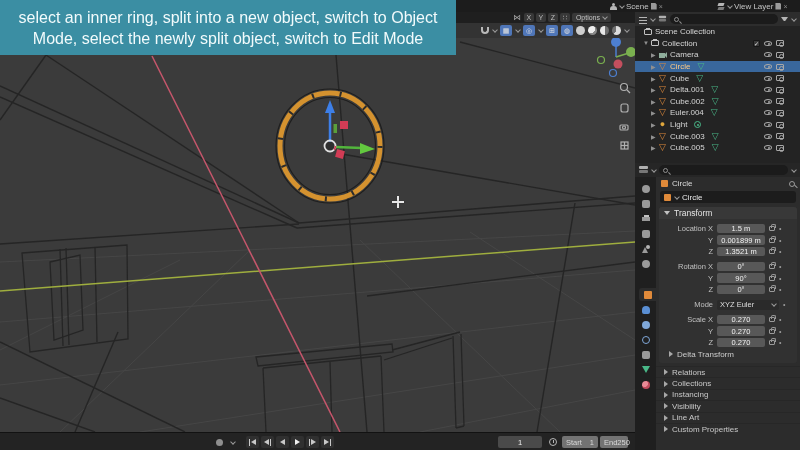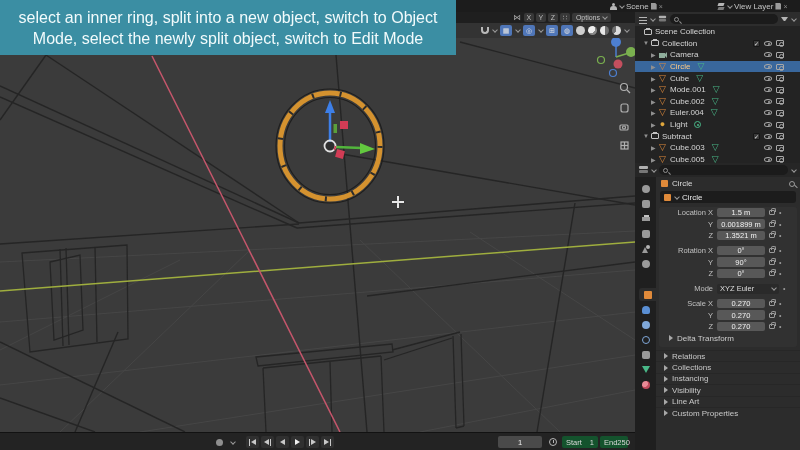--- a/index.html
+++ b/index.html
@@ -139,21 +139,21 @@
   
   #timeline { position:absolute; left:0; top:432px; width:635px; height:18px; background:#232323; border-top:1px solid #121212; z-index:4; }
   .tl-item { position:absolute; top:3px; height:12px; display:flex; align-items:center; justify-content:center; }
   .recdot { width:7px; height:7px; border-radius:50%; background:#8f8f8f; }
   .tbtn { width:13px; height:12px; background:#303030; border-radius:2px; display:flex; align-items:center; justify-content:center; gap:1px; }
   .tl { width:0; height:0; border-top:3.5px solid transparent; border-bottom:3.5px solid transparent; }
   .tl.left { border-right:5px solid #c9c9c9; }
   .tl.right { border-left:5px solid #c9c9c9; }
   .tl.rightw { border-left:5px solid #f0f0f0; }
   .bar { width:1.5px; height:7px; background:#c9c9c9; }
-  .tl-field { background:#14532d; border-radius:2px; color:#d8d8d8; font-size:7.5px; display:flex; align-items:center; padding:0 4px; justify-content:space-between; }
+  .tl-field { background:#737373; border-radius:2px; color:#d8d8d8; font-size:7.5px; display:flex; align-items:center; padding:0 4px; justify-content:space-between; }
   #frame-field { left:498px; width:44px; background:#4a4a4a; justify-content:center; color:#f2f2f2; }
   .clock { width:8px; height:8px; border:1px solid #b5b5b5; border-radius:50%; position:relative; }
   .clock::after{content:"";position:absolute;left:3px;top:1px;width:1px;height:3px;background:#b5b5b5;}
 </style>
 </head>
 <body>
 
 <div id="app">
 
   <svg id="canvas" viewBox="0 0 635 432">
@@ -384,21 +384,21 @@
             <span class="eye"></span>
             <span class="camv"></span>
           </span>
       </div>
       <div class="ol-row">
         <span class="ind1"></span>
           <span class="disc">▶</span>
         <span class="ic">
             <span class="ic-mesh">▽</span>
           </span>
-        <span class="ol-label">Mode.001</span>
+        <span class="ol-label">Delta.001</span>
         <span class="ic badge">
             <span class="ic-data">▽</span>
           </span>
         <span class="ol-right">
             <span class="eye"></span>
             <span class="camv"></span>
           </span>
       </div>
       <div class="ol-row">
         <span class="ind1"></span>
@@ -434,33 +434,20 @@
         <span class="ind1"></span>
           <span class="disc">▶</span>
         <span class="ic">
             <span class="ic-light">●</span>
           </span>
         <span class="ol-label">Light</span>
         <span class="ic badge">
             <span class="ic-lightdata"></span>
           </span>
         <span class="ol-right">
-            <span class="eye"></span>
-            <span class="camv"></span>
-          </span>
-      </div>
-      <div class="ol-row">
-        <span class="ind0"></span>
-          <span class="disc">▼</span>
-        <span class="ic">
-            <span class="ic-coll"></span>
-          </span>
-        <span class="ol-label">Subtract</span>
-        <span class="ol-right">
-            <span class="checkbox"></span>
             <span class="eye"></span>
             <span class="camv"></span>
           </span>
       </div>
       <div class="ol-row">
         <span class="ind1"></span>
           <span class="disc">▶</span>
         <span class="ic">
             <span class="ic-mesh">▽</span>
           </span>
@@ -546,20 +533,24 @@
         <span class="bc-obj"></span>
         <span>Circle</span>
         <span class="pin"></span>
       </div>
       <div id="namefield">
         <span class="cube-ic"></span>
         <span class="chev"></span>
         <span>Circle</span>
       </div>
       <div id="transform-panel">
+        <div id="transform-header">
+          <span class="tri-exp"></span>
+          <span>Transform</span>
+        </div>
         <div class="trow gap">
           <span class="tlabel">Location X</span>
           <span class="tfield">1.5 m</span>
           <span class="lock"></span>
             <span class="dot">•</span>
         </div>
         <div class="trow">
           <span class="tlabel">Y</span>
           <span class="tfield">0.001899 m</span>
           <span class="lock"></span>

